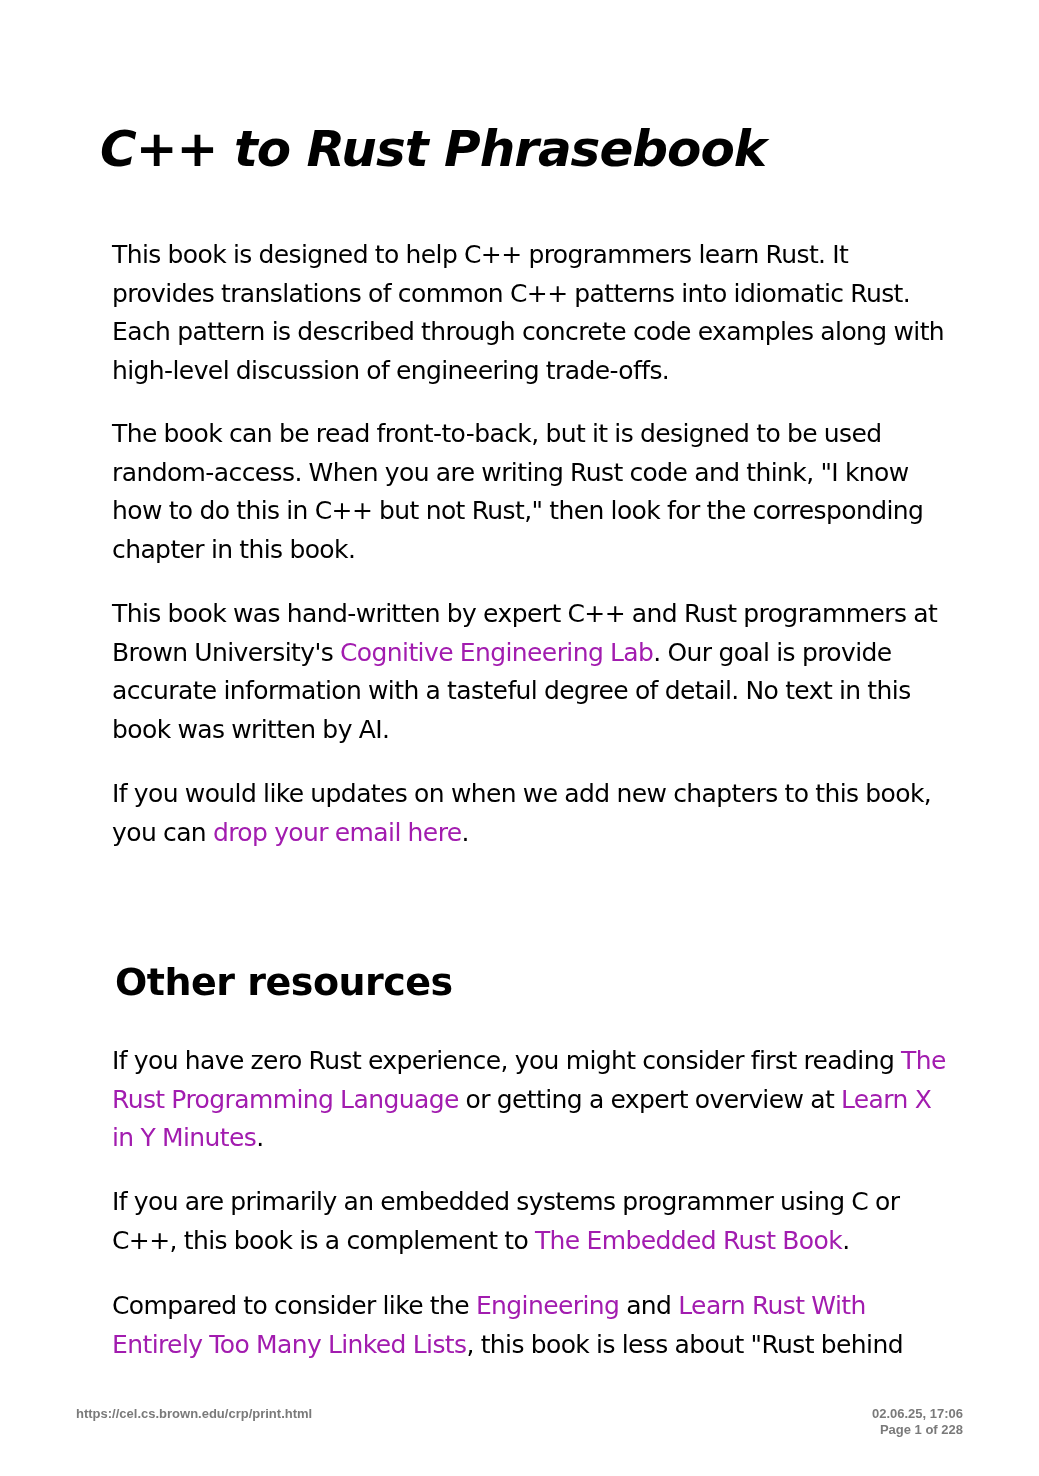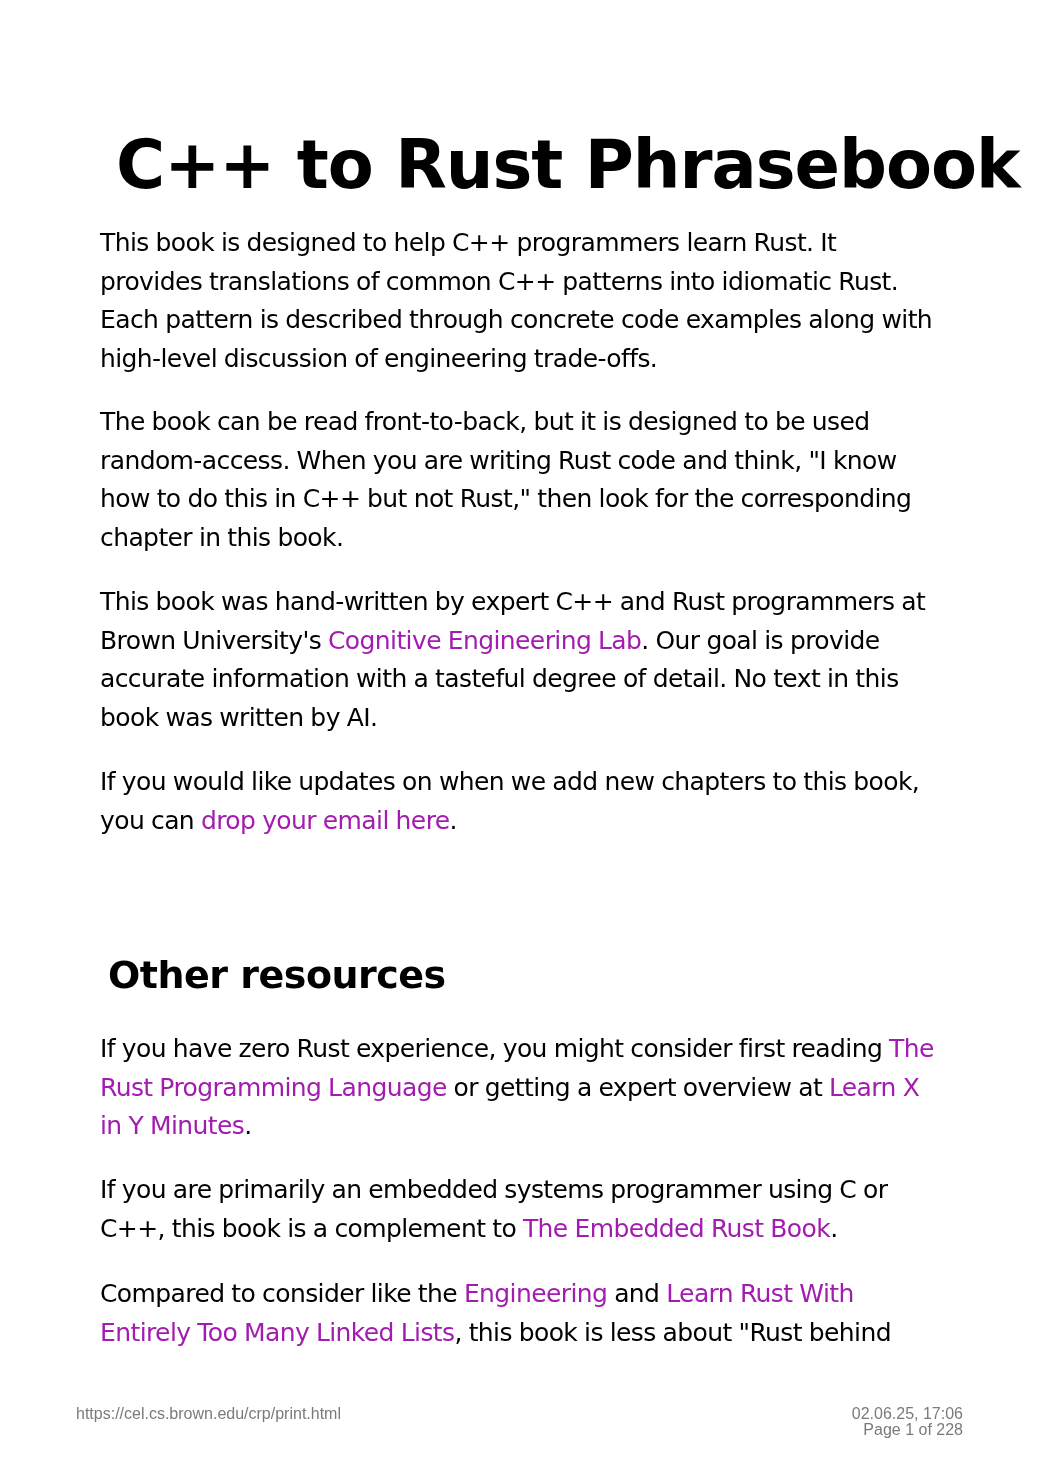--- a/index.html
+++ b/index.html
@@ -1,22 +1,22 @@
 <!DOCTYPE html>
 <html><head>
 <meta charset="utf-8">
 <style>
   html, body { margin: 0; padding: 0; background: #ffffff; }
   body { width: 1039px; height: 1476px; position: relative; overflow: hidden; font-family: "DejaVu Sans", sans-serif; color: #000; }
   .content { position: absolute; left: 100px; top: 0; width: 845px; }
-  h1 { position: absolute; left: 0; top: 118px; margin: 16px; font-size: 67px; font-weight: bold; letter-spacing: -1px; line-height: 62px; white-space: nowrap; }
-  h2 { position: absolute; left: 0; top: 942px; margin: 8px; font-size: 38px; font-weight: bold; letter-spacing: -0.5px; line-height: 50px; white-space: nowrap; }
-  p { position: absolute; left: 0; margin: 0; font-size: 25px; line-height: 38.5px; width: 845px; letter-spacing: -0.6px; word-spacing: -0.5px; }
+  h1 { position: absolute; left: 0; top: 118px; margin: 0; font-size: 50px; font-weight: bold; letter-spacing: -1px; line-height: 62px; white-space: nowrap; font-style: italic; }
+  h2 { position: absolute; left: 0; top: 942px; margin: 15px; font-size: 38px; font-weight: bold; letter-spacing: -0.5px; line-height: 50px; white-space: nowrap; }
+  p { position: absolute; left: 0; margin: 12px; font-size: 25px; line-height: 38.5px; width: 845px; letter-spacing: -0.6px; word-spacing: -0.5px; }
   a { color: #a21caf; text-decoration: none; }
-  .footer { position: absolute; font-family: "Liberation Sans", sans-serif; font-size: 16px; color: #7a7a7a; line-height: 16px; }
+  .footer { position: absolute; font-family: "Liberation Sans", sans-serif; font-size: 13px; color: #7a7a7a; line-height: 16px; font-weight: bold; }
   .footer-left { left: 76px; top: 1406px; }
   .footer-right { right: 76px; top: 1406px; text-align: right; }
 </style>
 </head>
 <body>
 
 <div class="content">
   <h1>C++ to Rust Phrasebook</h1>
 
   <p style="top:224px">This book is designed to help C++ programmers learn Rust. It provides translations of common C++ patterns into idiomatic Rust. Each pattern is described through concrete code examples along with high-level discussion of engineering trade-offs.</p>

